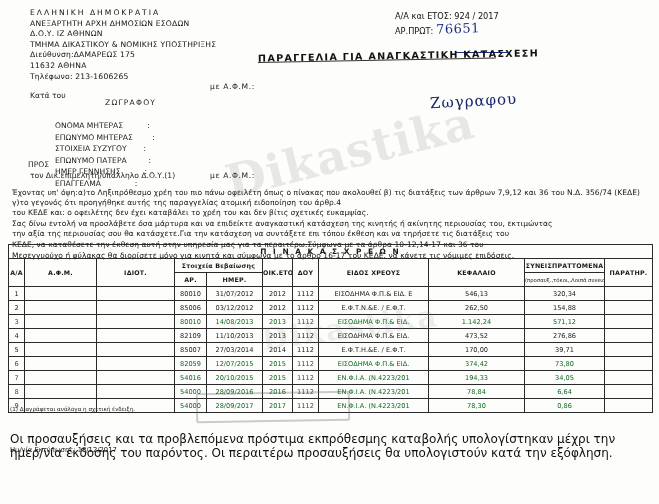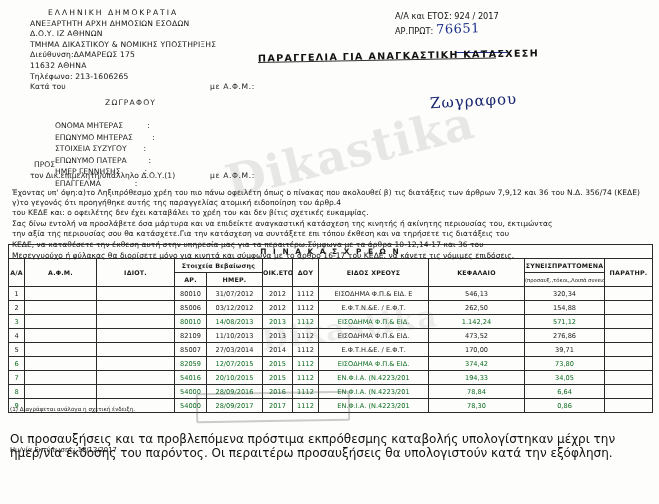--- a/index.html
+++ b/index.html
@@ -61,21 +61,21 @@
   .hdr-left {
     position: absolute;
     left: 30px;
     top: 8px;
     width: 250px;
     font-size: 7.6px;
     line-height: 10.6px;
     letter-spacing: 0.2px;
     color: #111;
   }
-  .hdr-left .l1 { letter-spacing: 2px; margin-left: 18px; }
+  .hdr-left .l1 { letter-spacing: 2px; }
   .hdr-right {
     position: absolute;
     left: 395px;
     top: 10px;
     font-size: 8.2px;
     line-height: 13px;
     color: #111;
   }
   .protnum {
     font-family: "DejaVu Serif", serif;
@@ -111,21 +111,21 @@
     height: 1px;
     background: #333;
     transform: rotate(-1.1deg);
     transform-origin: left center;
   }
 
   
   .kata {
     position: absolute;
     left: 30px;
-    top: 82px;
+    top: 91px;
     font-size: 7.6px;
   }
   .afm-line {
     position: absolute;
     left: 210px;
     top: 82px;
     font-size: 7.6px;
     letter-spacing: 0.6px;
   }
   .zogr {
@@ -149,21 +149,21 @@
     left: 430px;
     top: 92px;
     font-family: "DejaVu Serif", serif;
     font-size: 15px;
     color: #17266e;
     transform: rotate(-3deg);
     letter-spacing: 1px;
   }
   .pros {
     position: absolute;
-    left: 34px;
+    left: 28px;
     top: 160px;
     font-size: 7.6px;
   }
   .pros-line {
     position: absolute;
     left: 30px;
     top: 171px;
     font-size: 7.6px;
   }
   .pros-afm {

